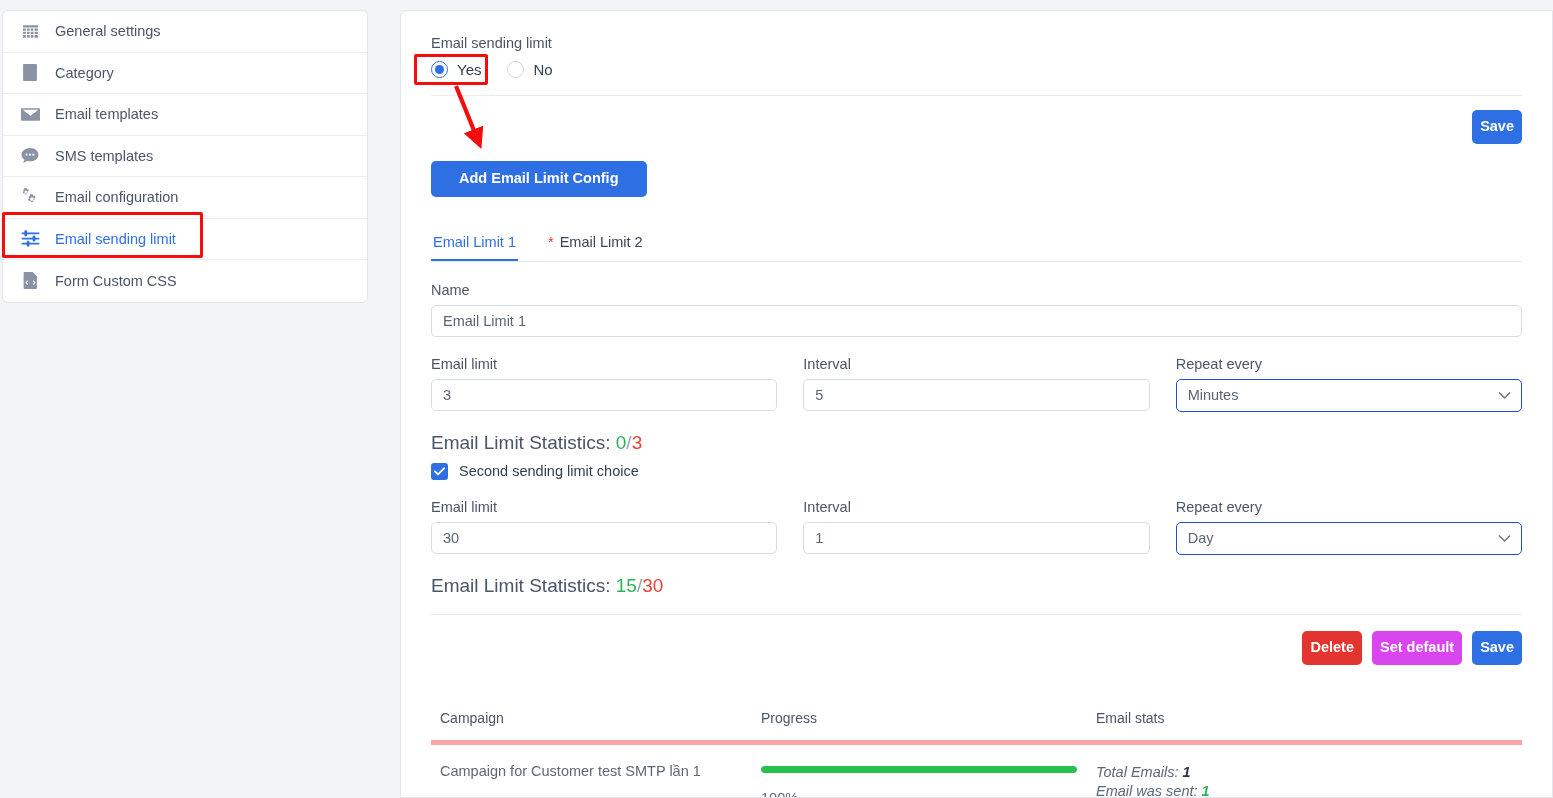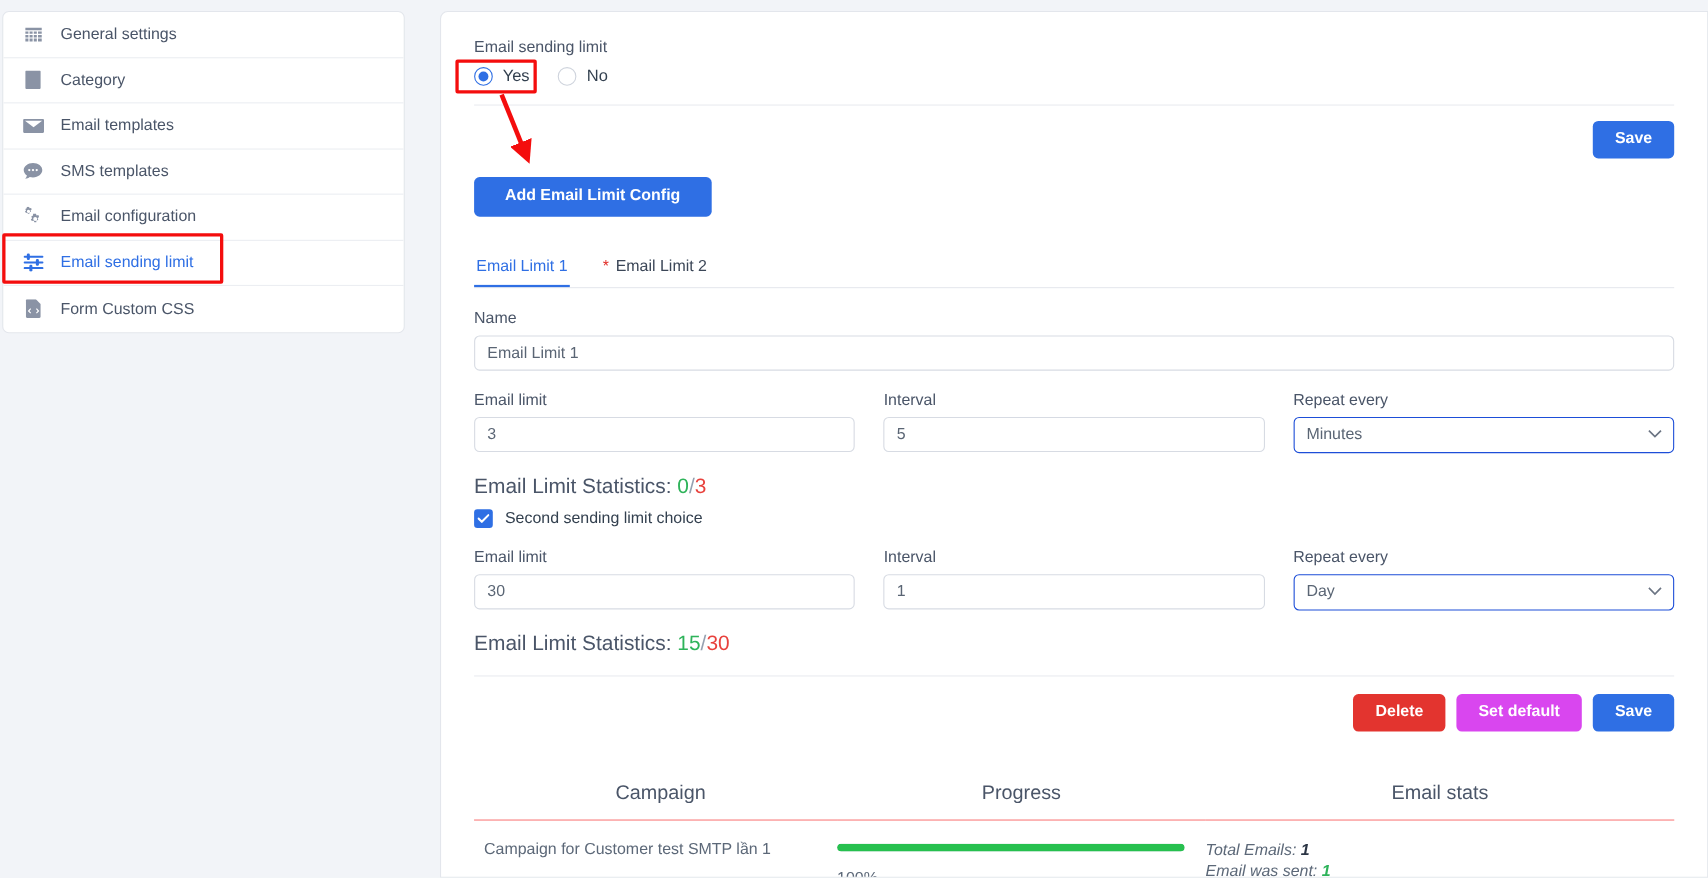--- a/index.html
+++ b/index.html
@@ -118,21 +118,21 @@
     display: flex; justify-content: flex-end;
     margin-top: 14px;
   }
 
   .btn {
     border: none;
     border-radius: 5px;
     color: #fff;
     font-size: 14.5px;
     font-weight: bold;
-    padding: 9px 20px;
+    padding: 9px 8px;
     cursor: pointer;
     font-family: "Liberation Sans", sans-serif;
     line-height: 1.1;
   }
   .btn-blue { background: #2f6fe4; }
   .btn-red  { background: #e3342f; }
   .btn-green{ background: #d946ef; }
 
   .add-cfg-wrap { margin-top: 17px; }
   .btn-add { padding: 10px 28px; font-size: 14.5px; }
@@ -235,26 +235,26 @@
 
   .hr-btns { margin-top: 17px; }
   .btns-row {
     display: flex; justify-content: flex-end; gap: 10px;
     margin-top: 16px;
   }
 
   
   .tbl { width: 100%; border-collapse: collapse; margin-top: 45px; }
   .tbl th {
-    text-align: center;
-    font-size: 18px;
+    text-align: left;
+    font-size: 14px;
     font-weight: normal;
     color: #4a5568;
     padding: 0 0 14px 0;
-    border-bottom: 1px solid #fca5a5;
+    border-bottom: 5px solid #fca5a5;
   }
   .tbl th.c-camp { width: 330px; padding-left: 9px; }
   .tbl th.c-prog { width: 335px; }
   .tbl td {
     padding: 18px 0 0 0;
     vertical-align: top;
     font-size: 14.5px;
     color: #5c6878;
   }
   .tbl td.c-camp { padding-left: 9px; }

